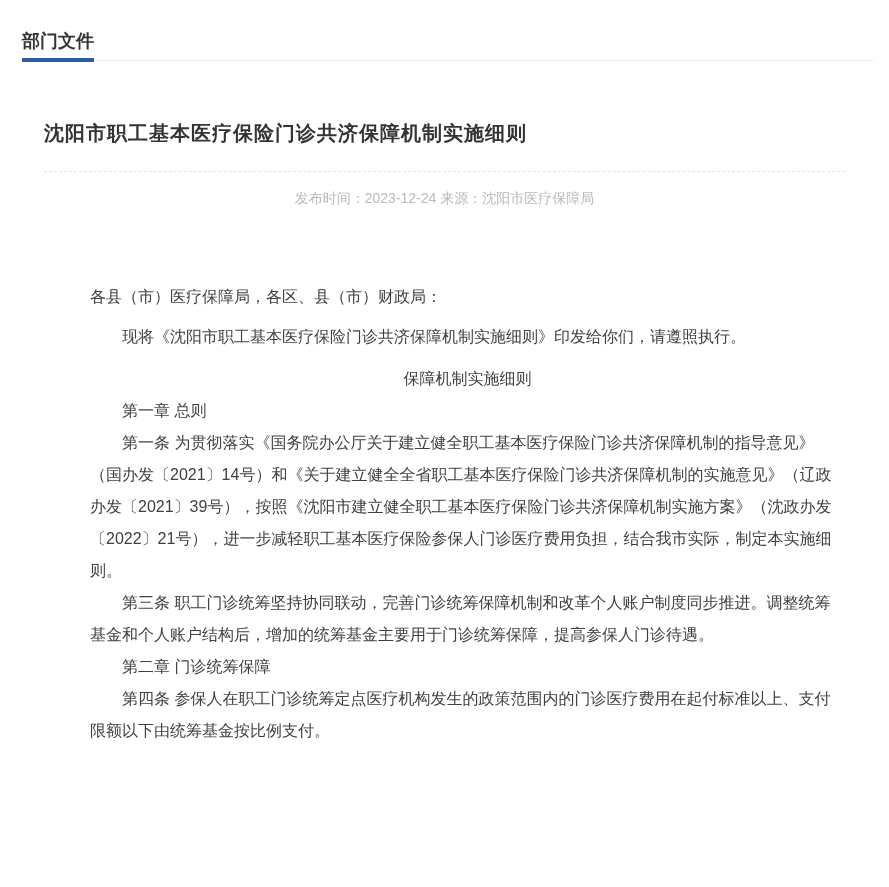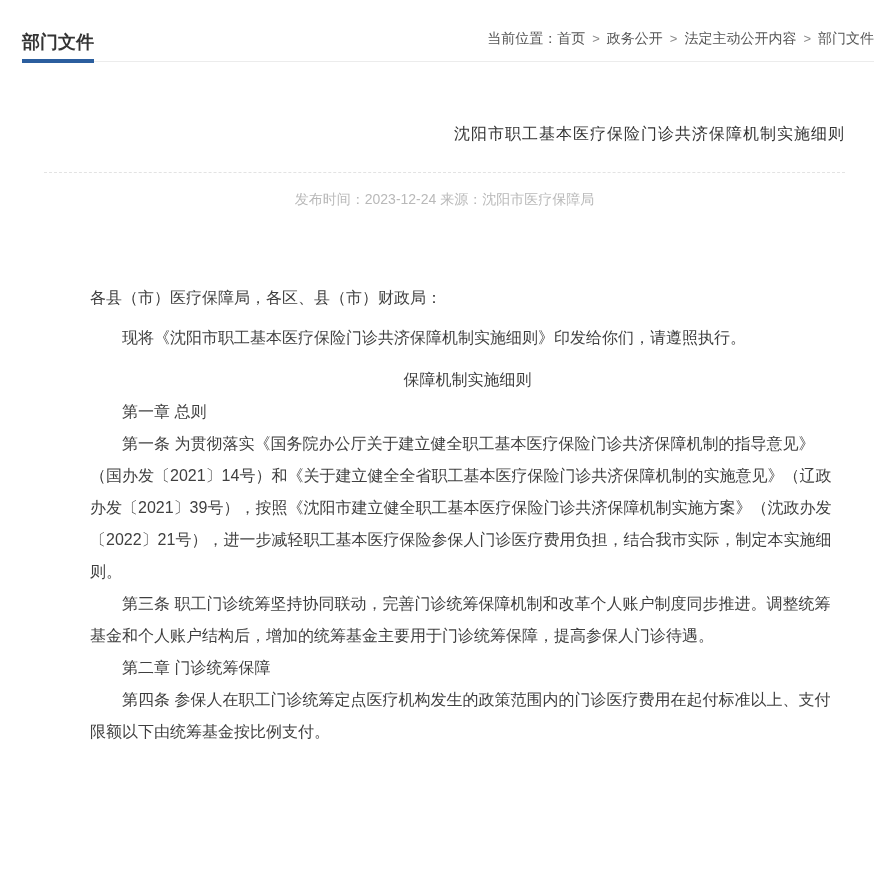--- a/index.html
+++ b/index.html
@@ -34,21 +34,21 @@
     padding-bottom:13px;white-space:nowrap;
   }
   .breadcrumb .crumb{color:var(--breadcrumb-text);text-decoration:none;cursor:pointer;}
   .breadcrumb .crumb.current{cursor:default;}
   .breadcrumb .sep{color:#8a8a8a;margin:0 7px;font-size:13px;}
   
   .article{padding:0 44px;}
   .article-title{
     margin-top:58px;padding-bottom:24px;
     border-bottom:1px dashed #e3e3e3;
-    text-align:right;font-size:16px;font-weight:normal;
+    text-align:left;font-size:20px;font-weight:bold;
     color:var(--title-text);letter-spacing:1px;line-height:28px;
   }
   .article-meta{
     margin-top:16px;text-align:center;
     font-size:14px;color:var(--meta-text);line-height:20px;
   }
   .article-meta .meta-part{margin:0 0;}
   
   .content{
     margin:73px 0 0 46px;
@@ -59,23 +59,20 @@
   .content p.center{text-align:center;text-indent:0;}
   .p-forwarding{margin-top:8px !important;}
   .p-doc-title-1{margin-top:78px !important;}
   .p-doc-title-2{margin-top:10px !important;}
 </style>
 </head>
 <body>
 
 <div class="header">
   <div class="section-tab">部门文件</div>
-  <div class="breadcrumb">
-    <span>当前位置：</span><span class="crumb">首页</span><span class="sep">&gt;</span><span class="crumb">政务公开</span><span class="sep">&gt;</span><span class="crumb">法定主动公开内容</span><span class="sep">&gt;</span><span class="crumb current">部门文件</span>
-  </div>
 </div>
 
 <div class="article">
   <h1 class="article-title">沈阳市职工基本医疗保险门诊共济保障机制实施细则</h1>
 
   <div class="article-meta">
     <span class="meta-part">发布时间：2023-12-24</span>
     <span class="meta-part">来源：沈阳市医疗保障局</span>
   </div>
 

